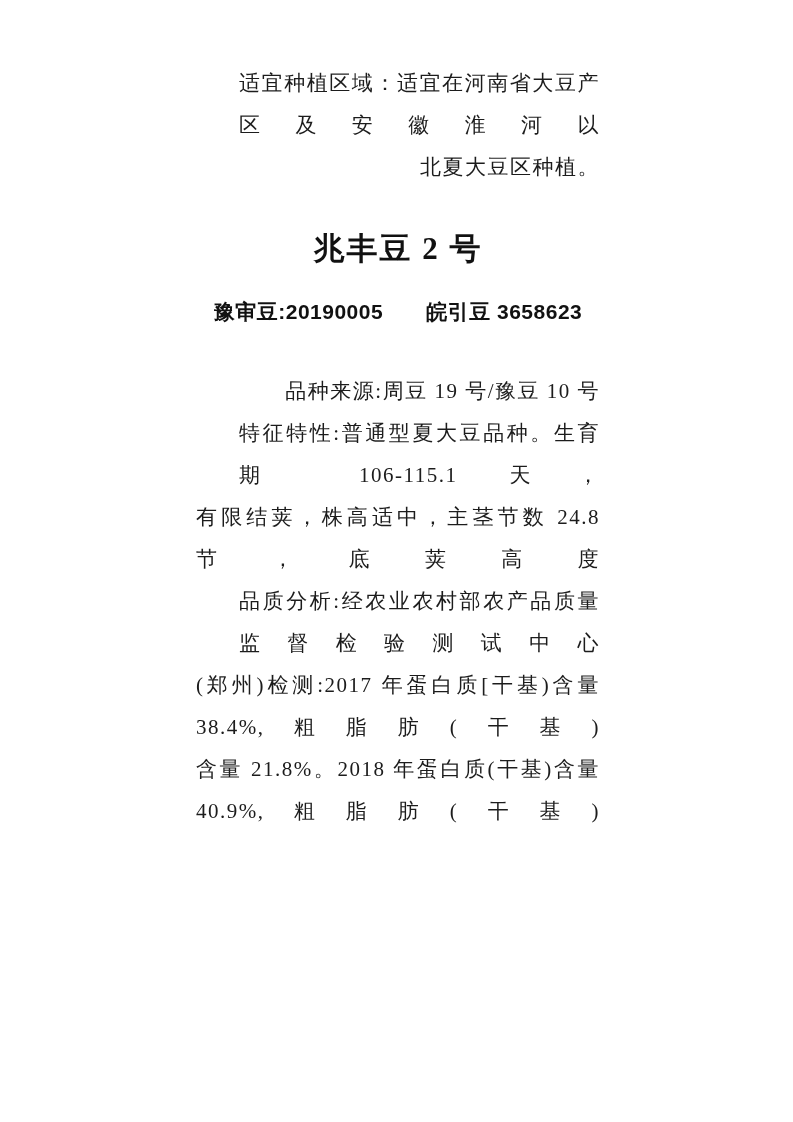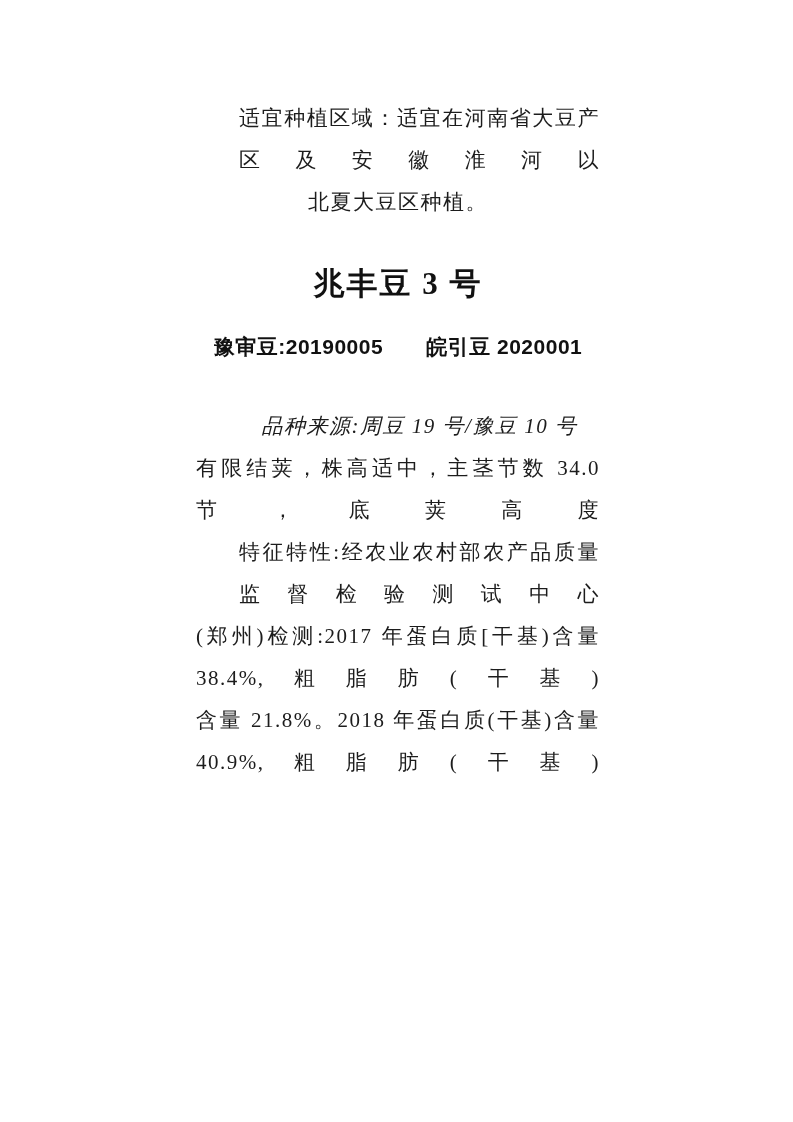--- a/index.html
+++ b/index.html
@@ -7,46 +7,45 @@
     padding: 0;
     background: #ffffff;
   }
   .page {
     position: relative;
     width: 637px;
     height: 1122px;
     margin: 0 auto;
     background: #ffffff;
     box-sizing: border-box;
-    padding: 97px 115px 0 118px;
+    padding: 62px 115px 0 118px;
     overflow: hidden;
     color: #1c1c1c;
     font-family: "Liberation Serif", serif;
   }
   .line {
     font-size: 21px;
     line-height: 42px;
     letter-spacing: 1.5px;
-    text-align: center;
+    text-align: right;
     color: #1c1c1c;
   }
   
   .j {
     text-align: justify;
     text-align-last: justify;
     text-justify: inter-character;
   }
   
   .indent {
     padding-left: 43px;
   }
   
   .gap-top {
     margin-top: 42px;
-    font-style: italic;
   }
   .doc-title {
     margin-top: 36px;
     font-size: 31px;
     line-height: 50px;
     font-weight: bold;
     text-align: center;
     letter-spacing: 2px;
     color: #111111;
     font-family: "Liberation Serif", serif;
@@ -63,26 +62,27 @@
   }
 </style>
 </head>
 <body>
 
 <div class="page">
 
   <div class="line j indent">适宜种植区域：适宜在河南省大豆产区及安徽淮河以</div>
   <div class="line">北夏大豆区种植。</div>
 
-  <div class="doc-title">兆丰豆 3 号</div>
+  <div class="doc-title">兆丰豆 2 号</div>
 
-  <div class="doc-subtitle">豫审豆:20190005　　皖引豆 2020001</div>
+  <div class="doc-subtitle">豫审豆:20190005　　皖引豆 3658623</div>
 
   <div class="line indent gap-top">品种来源:周豆 19 号/豫豆 10 号</div>
 
-  <div class="line j">有限结荚，株高适中，主茎节数 34.0 节，底荚高度</div>
+  <div class="line j indent">特征特性:普通型夏大豆品种。生育期 106-115.1 天，</div>
+  <div class="line j">有限结荚，株高适中，主茎节数 24.8 节，底荚高度</div>
 
 
-  <div class="line j indent">特征特性:经农业农村部农产品质量监督检验测试中心</div>
+  <div class="line j indent">品质分析:经农业农村部农产品质量监督检验测试中心</div>
   <div class="line j">(郑州)检测:2017 年蛋白质[干基)含量 38.4%,粗脂肪(干基)</div>
   <div class="line j">含量 21.8%。2018 年蛋白质(干基)含量 40.9%,粗脂肪(干基)</div>
 
 </div>
 
 </body></html>

